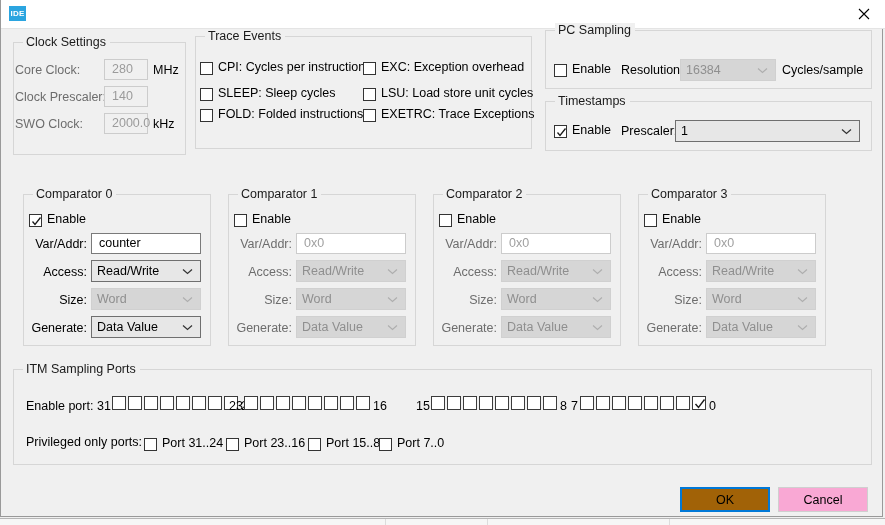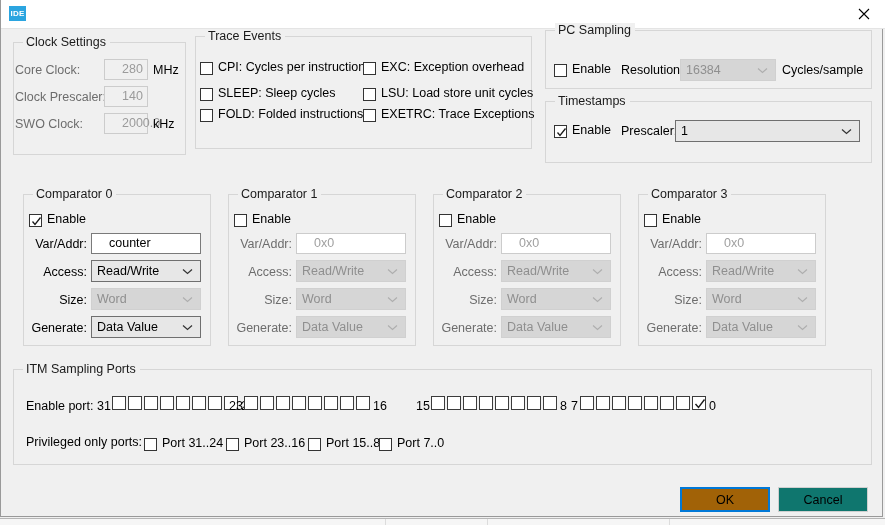--- a/index.html
+++ b/index.html
@@ -52,21 +52,21 @@
   
   .lbl{position:absolute;white-space:nowrap;font-size:12.5px;color:#000;}
   .lbl.r{text-align:right;}
   .lbl.dis{color:#6d6d6d;}
 
   
   .tin{
     position:absolute;box-sizing:border-box;height:21px;
     background:#fff;border:1px solid #7a7a7a;
     font-family:"Liberation Sans",sans-serif;font-size:12.5px;
-    padding:0 0 0 17px;line-height:19px;color:#000;
+    padding:0 0 0 7px;line-height:19px;color:#000;
   }
   .tin.dis{border:1px solid #cccccc;color:#a0a0a0;background:#fff;}
   .tin.grey{background:#f0f0f0;border:1px solid #ccc;color:#9b9b9b;}
 
   
   .combo{
     position:absolute;box-sizing:border-box;height:22px;
     background:#e7e7e7;border:1px solid #6f6f6f;
     font-size:12.5px;color:#000;line-height:20px;padding-left:5px;
     white-space:nowrap;overflow:hidden;
@@ -86,21 +86,21 @@
 
   
   .portnum{position:absolute;font-size:12.5px;color:#000;}
   .pcb{position:absolute;width:14px;height:14px;box-sizing:border-box;
        background:#fff;border:1px solid #3b3b3b;}
   .pcb.on svg{position:absolute;left:1px;top:1px;}
 
   
   .btn{
     position:absolute;box-sizing:border-box;height:25px;
-    background:#0f766e;border:1px solid #cfcfcf;
+    background:#f9a8d4;border:1px solid #cfcfcf;
     font-family:"Liberation Sans",sans-serif;font-size:12.5px;color:#000;
     display:flex;align-items:center;justify-content:center;cursor:default;
   }
   .btn.primary{background:#a16207;border:2px solid #0078d7;}
 </style>
 </head>
 <body>
 
 <div class="dialog">
 
@@ -170,21 +170,21 @@
   <div class="combo dis" style="left:679px;top:59px;width:96px;">
     <span>16384</span>
     <span class="chev">
       <svg width="11" height="7" viewBox="0 0 11 7">
           <path d="M1 1.5 L5.5 5.5 L10 1.5" stroke="#444" stroke-width="1.1" fill="none"></path>
         </svg>
     </span>
   </div>
   <div class="lbl" style="left:781px;top:63px;">Cycles/sample</div>
 
-  <div class="group" style="left:544px;top:101px;width:327px;height:62px;">
+  <div class="group" style="left:544px;top:101px;width:327px;height:50px;">
     <span class="legend">Timestamps</span>
   </div>
   <div class="cbrow" style="left:553px;top:125px;">
     <span class="cb on">
       <svg width="11" height="11" viewBox="0 0 11 11">
           <path d="M1.5 5.5 L4 8.5 L9.5 1.5" stroke="#1a1a1a" stroke-width="1.3" fill="none"></path>
         </svg>
     </span>
     <span class="cbl">Enable</span>
   </div>

